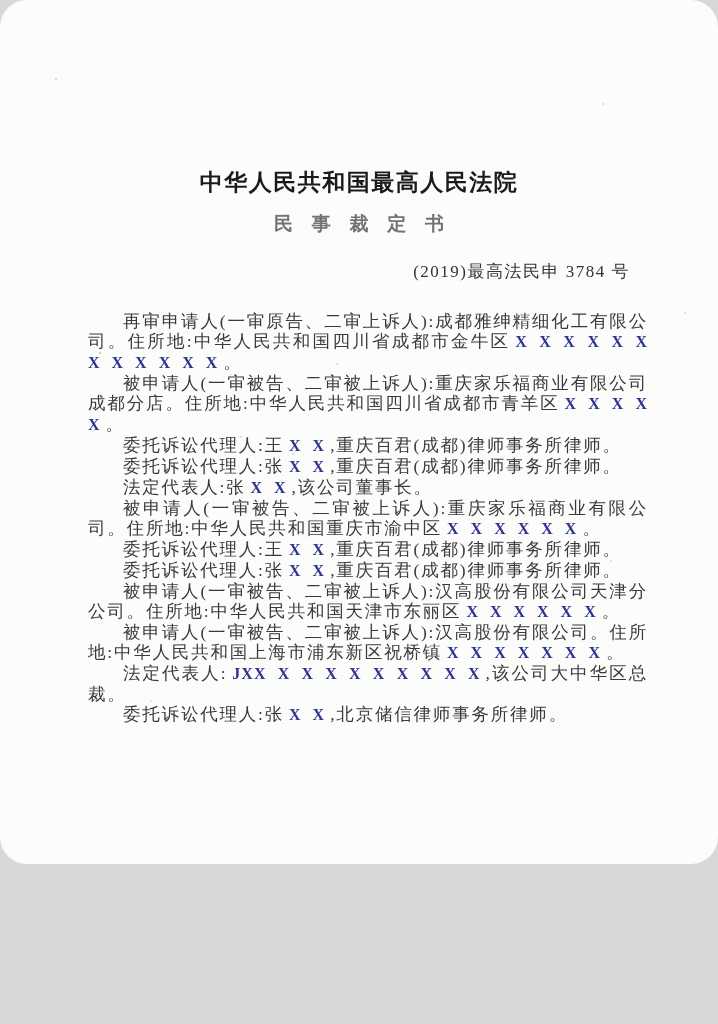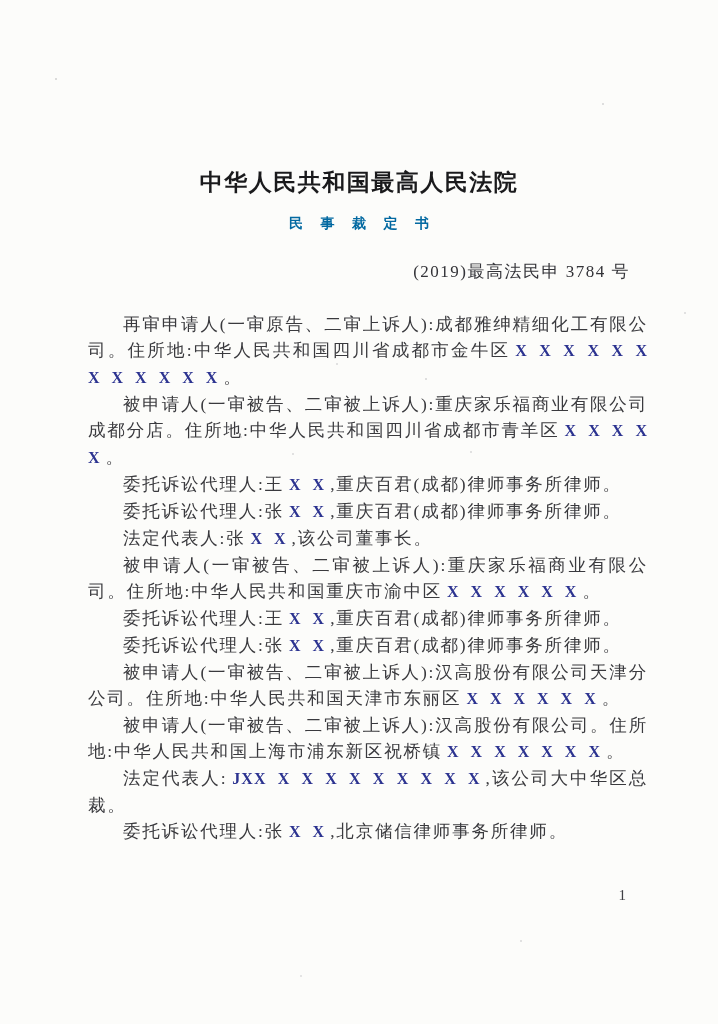--- a/index.html
+++ b/index.html
@@ -1,27 +1,28 @@
 <!DOCTYPE html>
 <html lang="zh"><head>
 <meta charset="utf-8">
 <style>
   html, body { margin: 0; padding: 0; }
   body { background: #d8d8d6; }
 
   .page {
     position: relative;
     width: 718px;
-    height: 1024px;
+    height: 864px;
     margin: 0 auto;
     background: #fcfcfa;
     overflow: hidden;
     font-family: "Liberation Serif", "DejaVu Serif", serif;
     color: #3a3a3e;
     box-sizing: border-box;
+    border-radius: 27px;
   }
 
   
   .scan-noise {
     position: absolute; left: 0; top: 0; width: 2px; height: 2px;
     background: transparent; pointer-events: none;
     box-shadow:
       55px 78px 0 rgba(120,120,125,.25), 602px 103px 0 rgba(120,120,125,.22),
       99px 352px 0 rgba(110,110,118,.3),  336px 363px 0 rgba(120,120,125,.2),
       425px 378px 0 rgba(120,120,125,.22), 684px 312px 0 rgba(120,120,125,.2),
@@ -37,40 +38,40 @@
     margin: 170px 0 0 0;
     font-size: 23px;
     line-height: 26px;
     font-weight: 700;
     color: #1a1a1c;
     letter-spacing: 1.5px;
   }
 
   .doc-type-title {
     margin: 15px 0 0 0;
-    font-size: 14px;
+    font-size: 19px;
     line-height: 26px;
     font-weight: 700;
-    color: #0369a1;
+    color: #737373;
     letter-spacing: 7px;
     text-indent: 7px; 
   }
 
   .case-number {
     margin: 23px 88px 0 12px;
     text-align: right;
     font-size: 17px;
     color: #333338;
     letter-spacing: 1.5px;
   }
 
   .doc-body {
     margin: 28px 70px 12px 88px;
     font-size: 17.5px;
-    line-height: 26px;
+    line-height: 20px;
     text-align: justify;
     letter-spacing: 1.8px;
   }
 
   .para { margin: 0; text-indent: 35px; }
 
   .masked {
     color: #2c3390;
     font-family: "Liberation Serif", "DejaVu Serif", serif;
     font-weight: 600;

